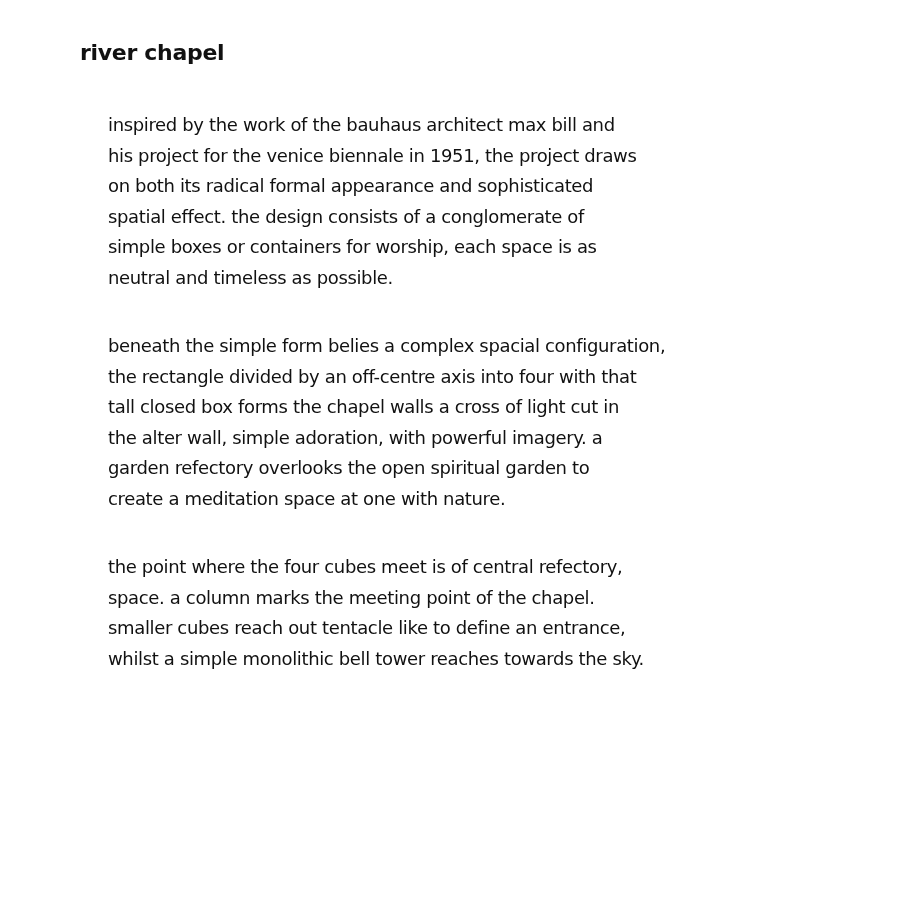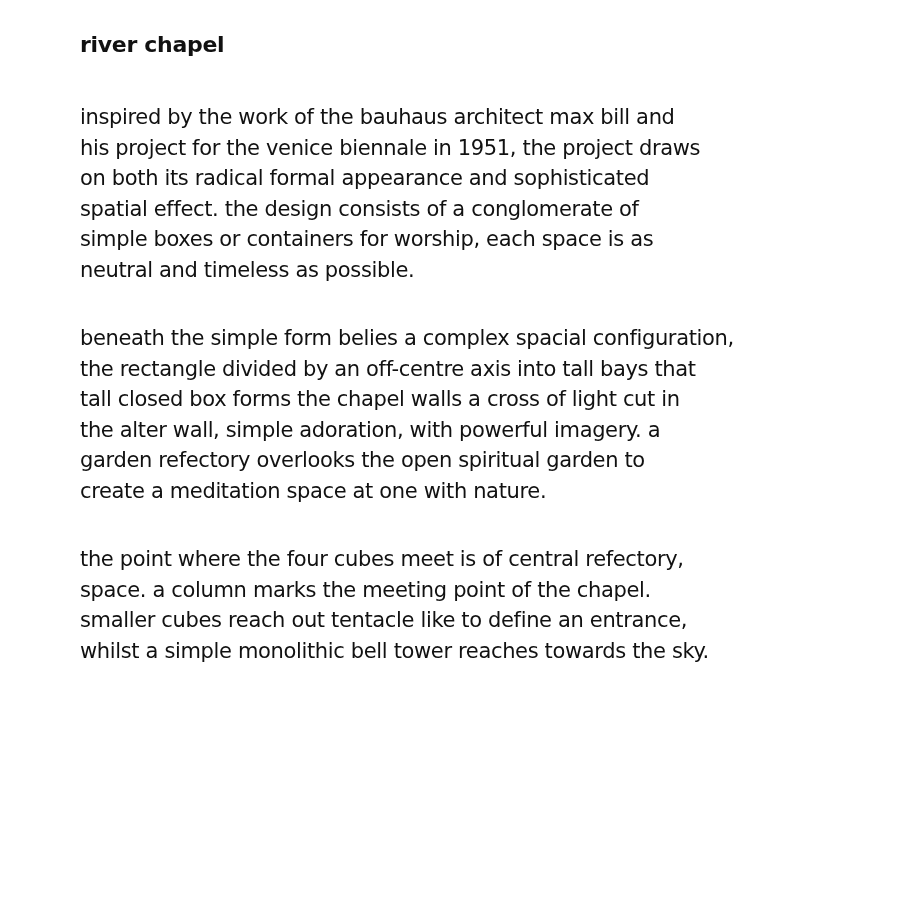--- a/index.html
+++ b/index.html
@@ -1,40 +1,40 @@
 <!DOCTYPE html>
 <html><head>
 <meta charset="utf-8">
 <style>
   html, body { margin:0; padding:0; background:#ffffff; }
   body { width:900px; height:900px; position:relative; overflow:hidden;
          font-family:"DejaVu Sans", sans-serif; color:#111111; }
   .doc { position:absolute; left:80px; top:30px; width:800px; }
-  .title { font-weight:bold; font-size:22px; line-height:30px; margin:0 0 42px 0; letter-spacing:-0.3px; }
+  .title { font-weight:bold; font-size:22px; line-height:30px; margin:8px 0 42px 0; letter-spacing:-0.3px; }
   .para { margin:0 0 38px 0; }
-  .line { display:block; font-size:21px; line-height:30.5px; white-space:nowrap; letter-spacing:-0.35px; }
+  .line { display:block; font-size:18px; line-height:30.5px; white-space:nowrap; letter-spacing:-0.35px;margin-left:28px; }
 </style>
 </head>
 <body>
 
 <div class="doc">
   <div class="title">river chapel</div>
 
   <div class="para">
     <span class="line">inspired by the work of the bauhaus architect max bill and</span>
     <span class="line">his project for the venice biennale in 1951, the project draws</span>
     <span class="line">on both its radical formal appearance and sophisticated</span>
     <span class="line">spatial effect.  the design consists of a conglomerate of</span>
     <span class="line">simple boxes or containers for worship, each space is as</span>
     <span class="line">neutral and timeless as possible.</span>
   </div>
 
   <div class="para">
     <span class="line">beneath the simple form belies a complex spacial configuration,</span>
-    <span class="line">the rectangle divided by an off-centre axis into tall bays that</span>
+    <span class="line">the rectangle divided by an off-centre axis into four with that</span>
     <span class="line">tall closed box forms the chapel walls a cross of light cut in</span>
     <span class="line">the alter wall, simple adoration, with powerful imagery.  a</span>
     <span class="line">garden refectory overlooks the open spiritual garden to</span>
     <span class="line">create a meditation space at one with nature.</span>
   </div>
 
   <div class="para">
     <span class="line">the point where the four cubes meet is of central refectory,</span>
     <span class="line">space.  a column marks the meeting point of the chapel.</span>
     <span class="line">smaller cubes reach out tentacle like to define an entrance,</span>

